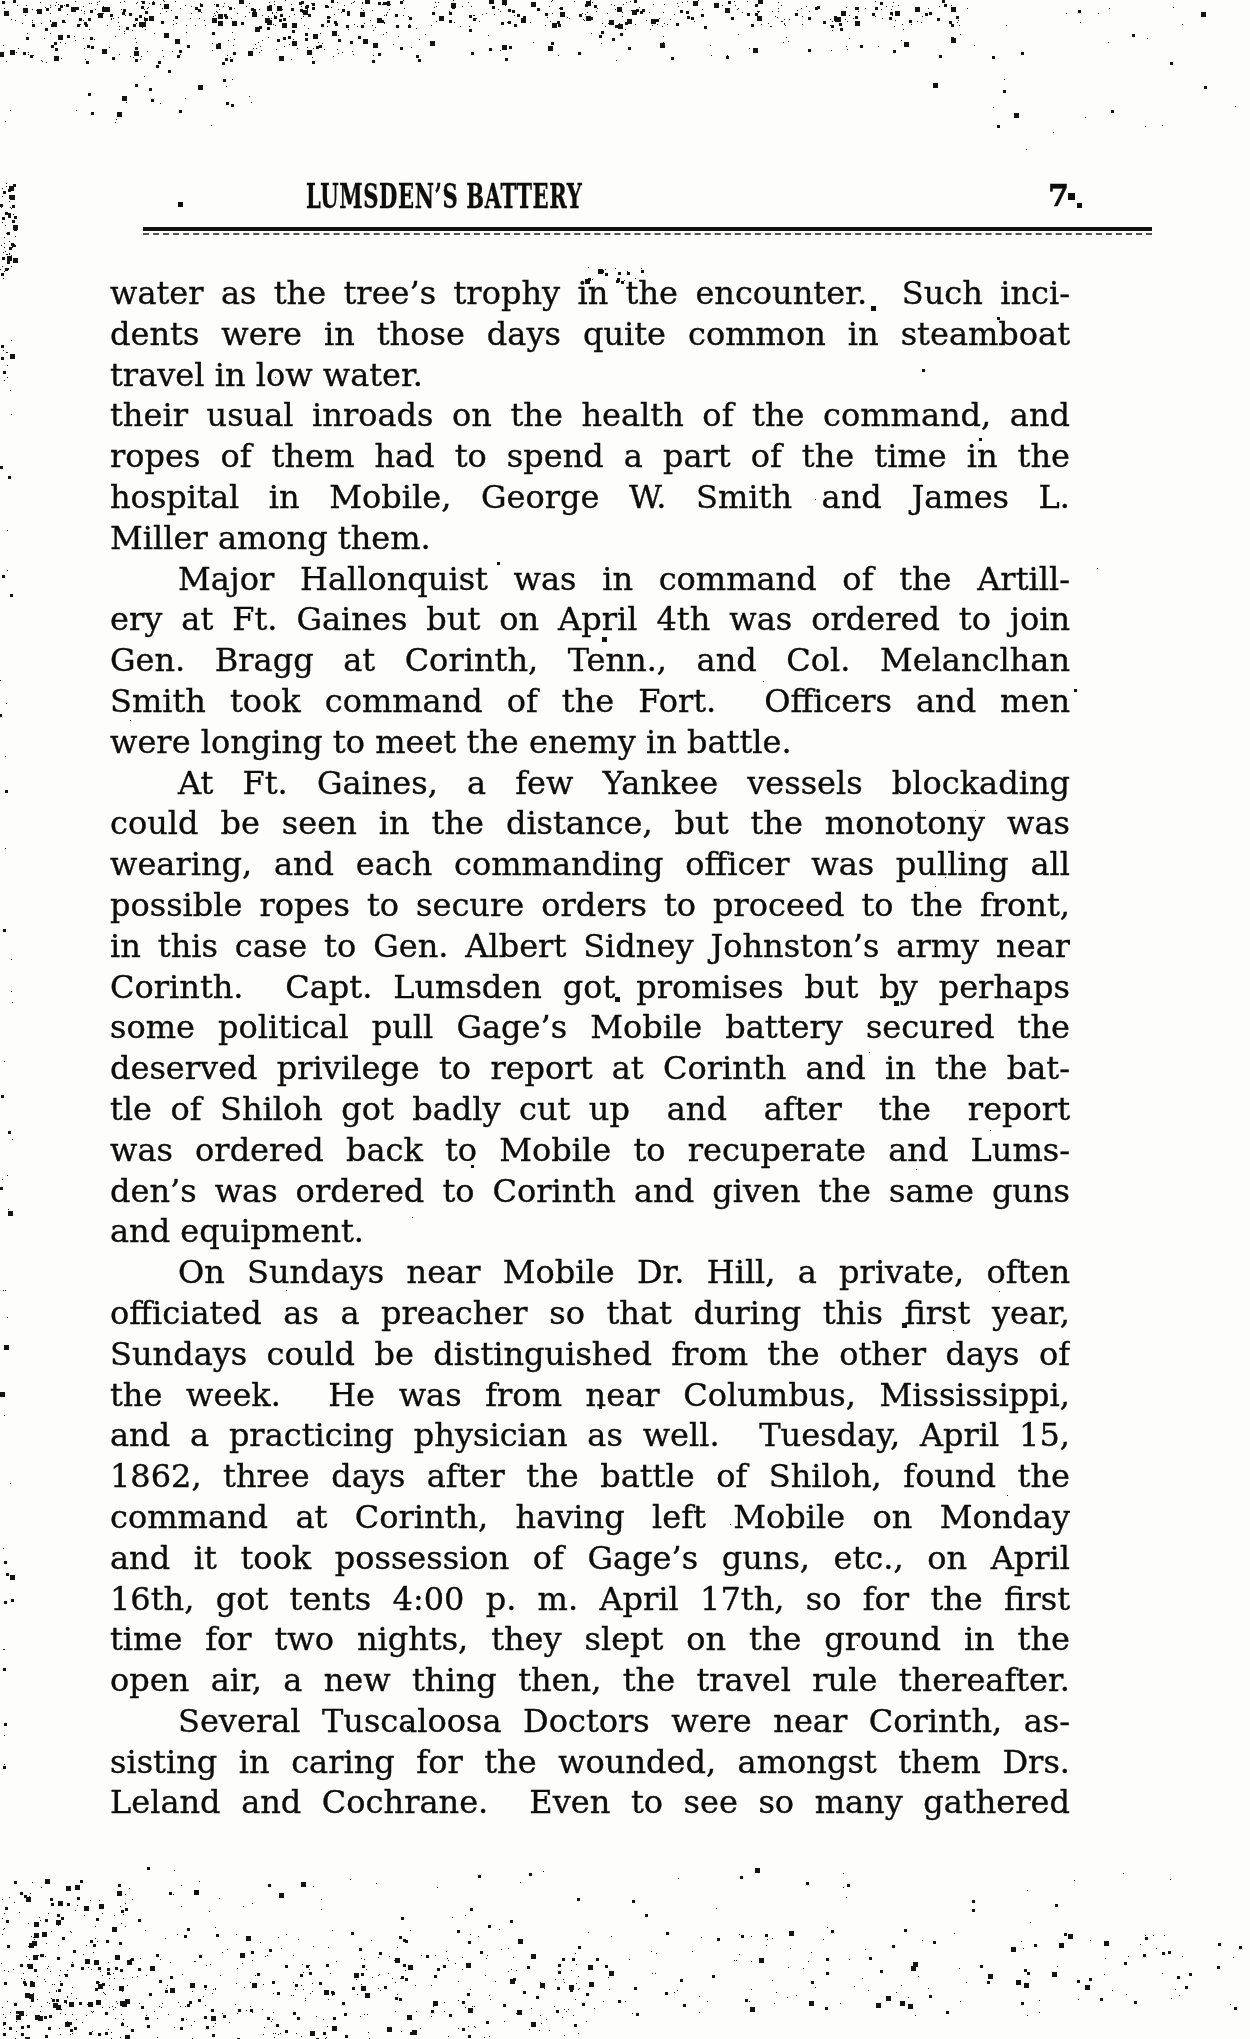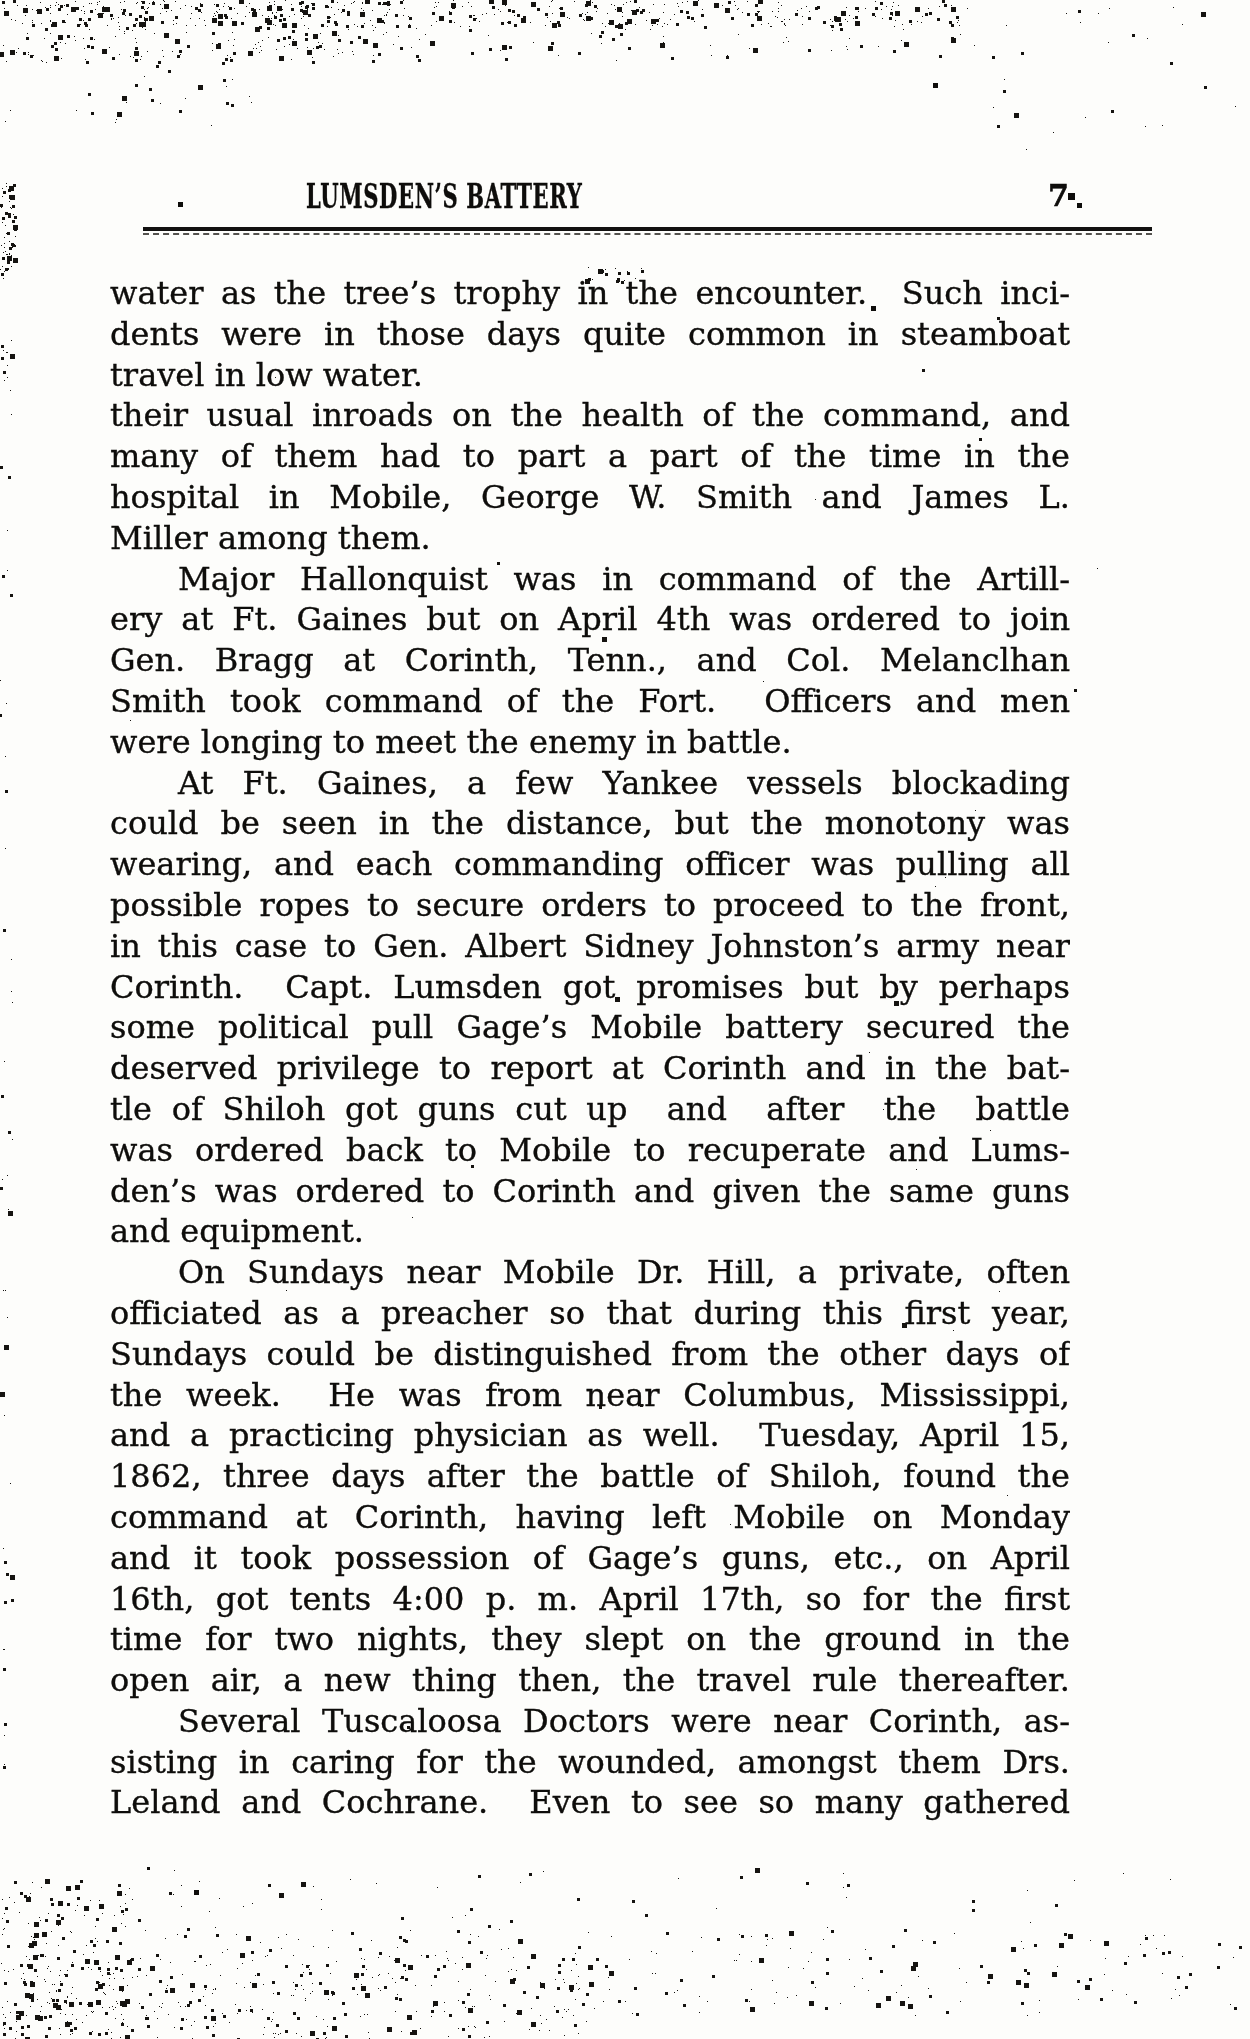--- a/index.html
+++ b/index.html
@@ -55,37 +55,37 @@
   <div class="page-number">7</div>
 
   <div class="header-rule"></div>
   <div class="header-rule-2"></div>
 
   <div class="body-text">
       <div class="line">water as the tree’s trophy in the encounter.  Such inci-</div>
       <div class="line">dents were in those days quite common in steamboat</div>
       <div class="line last">travel in low water.</div>
       <div class="line">their usual inroads on the health of the command, and</div>
-      <div class="line">many of them had to part a part of the time in the</div>
+      <div class="line">ropes of them had to spend a part of the time in the</div>
       <div class="line">hospital in Mobile, George W. Smith and James L.</div>
       <div class="line last">Miller among them.</div>
       <div class="line indent">Major Hallonquist was in command of the Artill-</div>
       <div class="line">ery at Ft. Gaines but on April 4th was ordered to join</div>
       <div class="line">Gen. Bragg at Corinth, Tenn., and Col. Melanclhan</div>
       <div class="line">Smith took command of the Fort.  Officers and men</div>
       <div class="line last">were longing to meet the enemy in battle.</div>
       <div class="line indent">At Ft. Gaines, a few Yankee vessels blockading</div>
       <div class="line">could be seen in the distance, but the monotony was</div>
       <div class="line">wearing, and each commanding officer was pulling all</div>
       <div class="line">possible ropes to secure orders to proceed to the front,</div>
       <div class="line">in this case to Gen. Albert Sidney Johnston’s army near</div>
       <div class="line">Corinth.  Capt. Lumsden got promises but by perhaps</div>
       <div class="line">some political pull Gage’s Mobile battery secured the</div>
       <div class="line">deserved privilege to report at Corinth and in the bat-</div>
-      <div class="line">tle of Shiloh got guns cut up  and  after  the  battle</div>
+      <div class="line">tle of Shiloh got badly cut up  and  after  the  report</div>
       <div class="line">was ordered back to Mobile to recuperate and Lums-</div>
       <div class="line">den’s was ordered to Corinth and given the same guns</div>
       <div class="line last">and equipment.</div>
       <div class="line indent">On Sundays near Mobile Dr. Hill, a private, often</div>
       <div class="line">officiated as a preacher so that during this first year,</div>
       <div class="line">Sundays could be distinguished from the other days of</div>
       <div class="line">the week.  He was from near Columbus, Mississippi,</div>
       <div class="line">and a practicing physician as well.  Tuesday, April 15,</div>
       <div class="line">1862, three days after the battle of Shiloh, found the</div>
       <div class="line">command at Corinth, having left Mobile on Monday</div>

